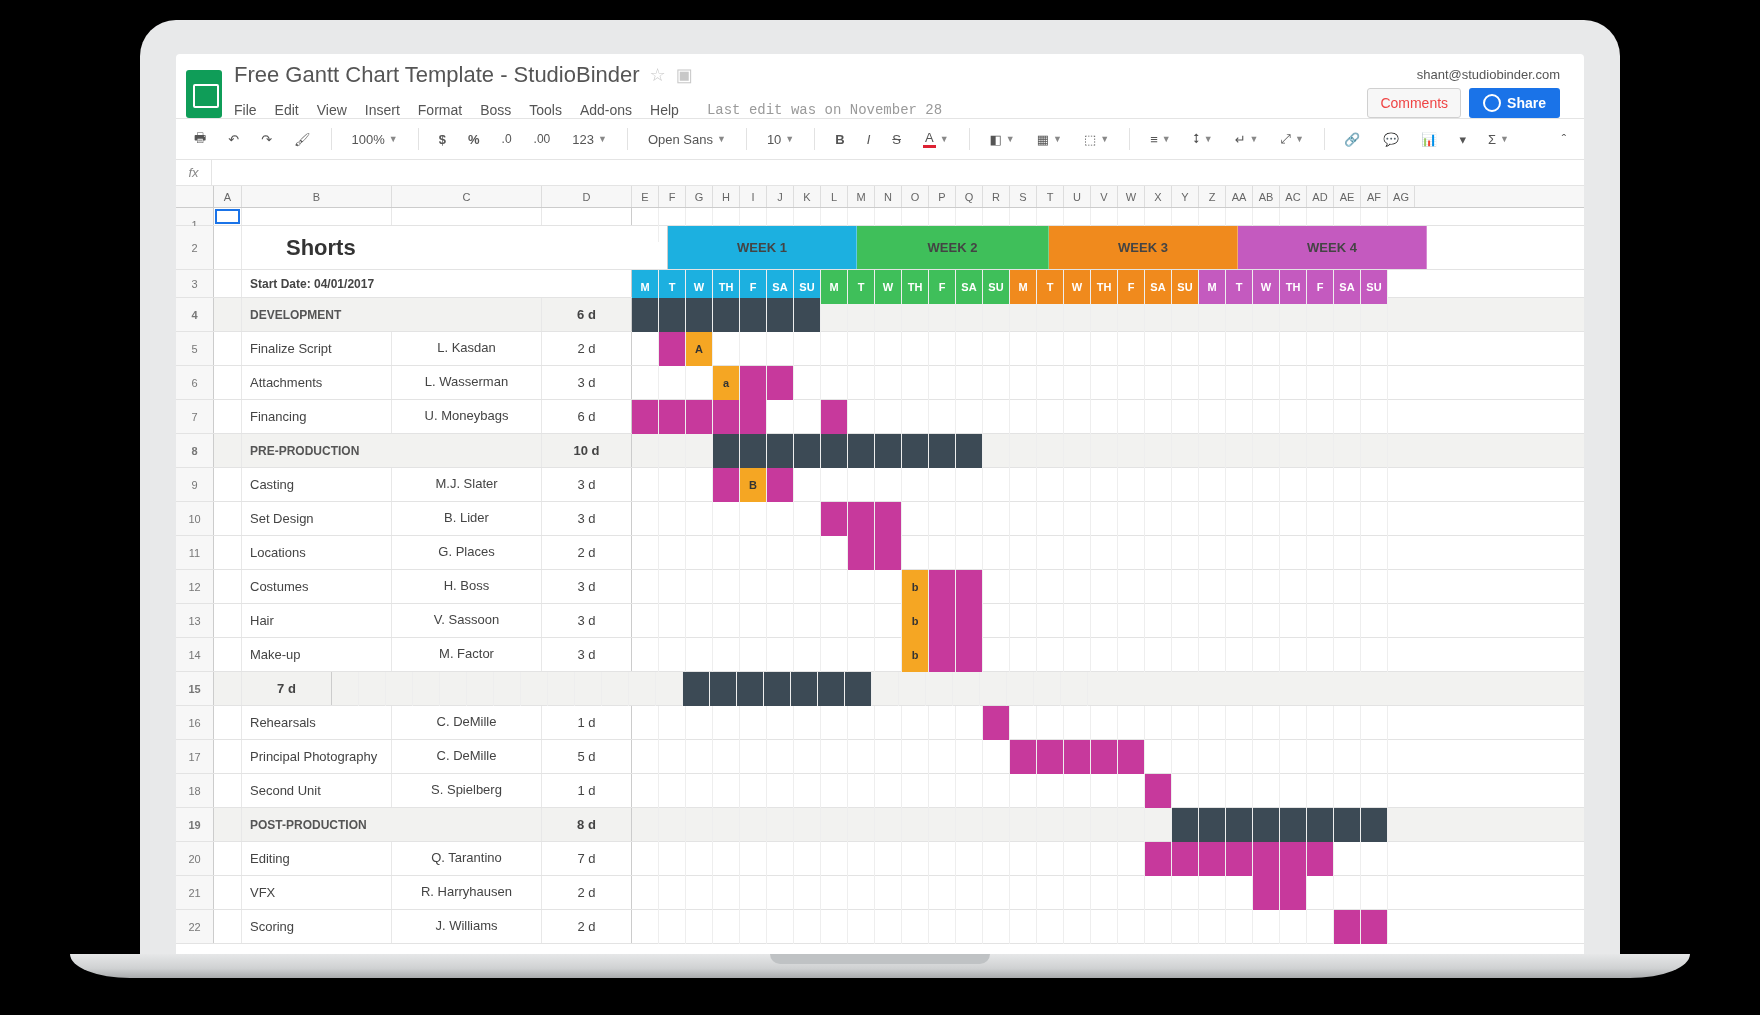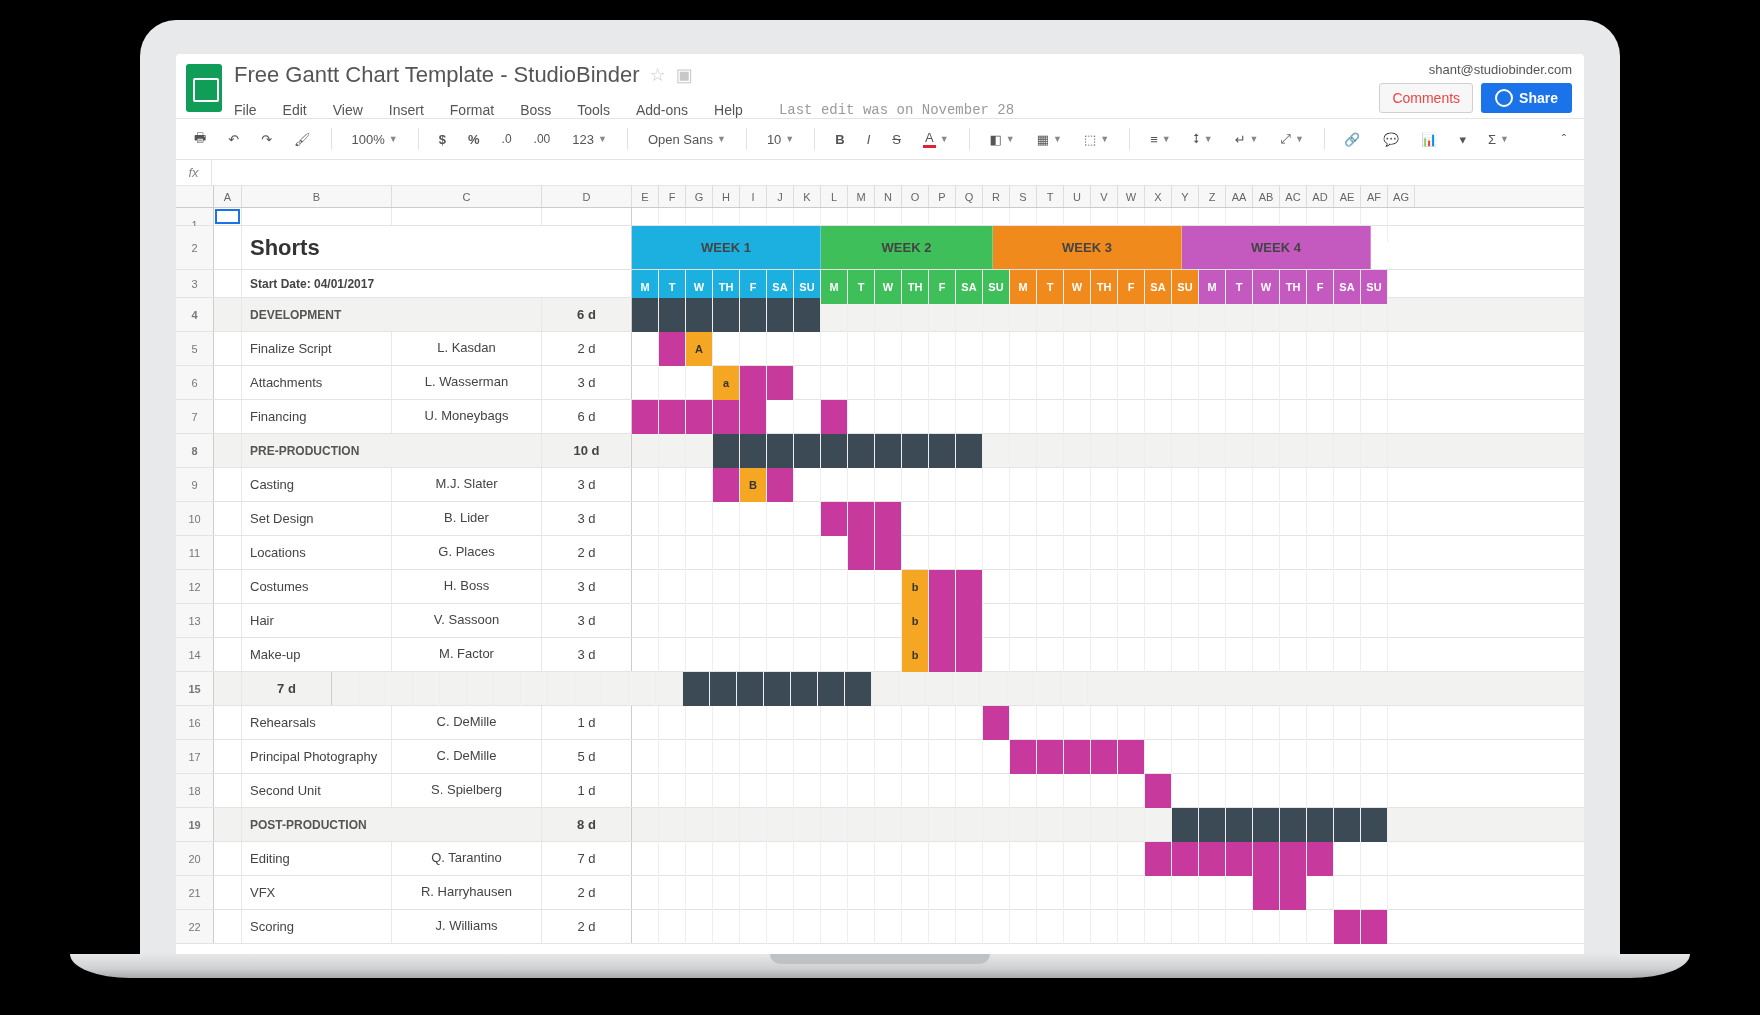--- a/index.html
+++ b/index.html
@@ -45,22 +45,22 @@
     left:50%;
     transform:translateX(-50%);
     top:0;
     width:220px; height:10px;
     background:#bfc2c4;
     border-radius:0 0 12px 12px;
   }
   
   .titlebar {
     display:flex;
-    align-items:flex-start;
-    padding:8px 12px 0 10px;
+    align-items:flex-end;
+    padding:8px 24px 0 10px;
     gap:12px;
     border-bottom:0;
   }
   .sheets-logo {
     width:36px;height:48px;
     background:#0f9d58;
     border-radius:3px;
     position:relative;
     flex:none;
     margin-top:2px;
@@ -77,21 +77,21 @@
   .doc-title {
     font-size:22px;
     color:#555;
     display:flex;
     align-items:center;
     gap:10px;
   }
   .doc-title .star, .doc-title .folder { color:#c8c8c8; font-size:18px; }
   .menu-row {
     display:flex;
-    gap:26px;
+    gap:18px;
     font-size:14px;
     color:#555;
     margin-top:14px;
     align-items:center;
   }
   .menu-row .status { color:#9a9a9a; margin-left:10px;font-family:Liberation Mono, monospace; }
   .right-head {
     display:flex;
     flex-direction:column;
     align-items:flex-end;
@@ -414,24 +414,24 @@
             <div class="daycell"></div>
             <div class="daycell"></div>
             <div class="daycell"></div>
             <div class="daycell"></div>
             <div class="daycell"></div>
           </div>
         </div>
         <div class="row title">
           <div class="rh">2</div>
           <div class="cA"></div>
-          <div class="cB" style="width: 390px; border-right: 1px solid rgb(204, 204, 204);">Shorts</div>
+          <div class="cB" style="width: 390px; border-right: 1px solid rgb(204, 204, 204); margin-left: 36px;">Shorts</div>
           <div class="cells">
             <div class="weeklabel c-w1" style="width: 189px;">WEEK 1</div>
-            <div class="weeklabel c-w2" style="width: 172px;">WEEK 2</div>
+            <div class="weeklabel c-w2" style="width: 192px;">WEEK 2</div>
             <div class="weeklabel c-w3" style="width: 189px;">WEEK 3</div>
             <div class="weeklabel c-w4" style="width: 189px;">WEEK 4</div>
           </div>
         </div>
         <div class="row startdate dayrow">
           <div class="rh">3</div>
           <div class="cA"></div>
           <div class="cB" style="width: 390px; border-right: 1px solid rgb(204, 204, 204);">Start Date: 04/01/2017</div>
           <div class="cells">
             <div class="daycell c-w1">M</div>

